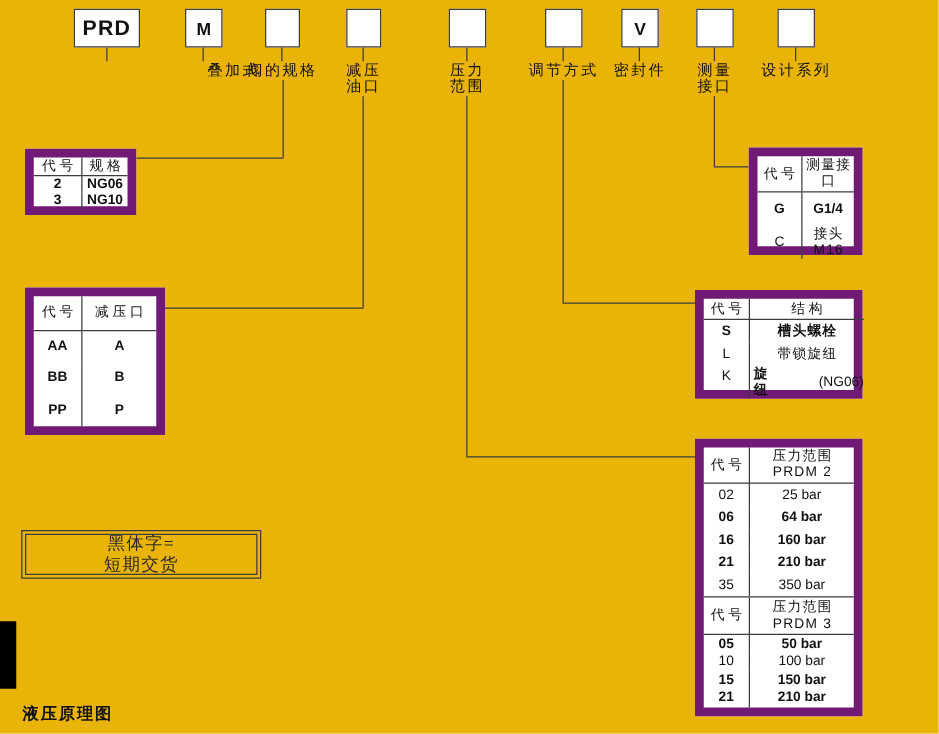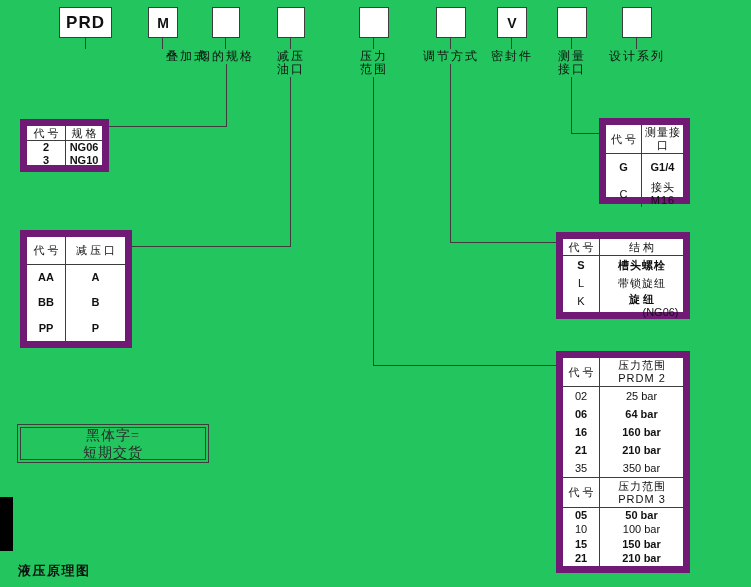--- a/index.html
+++ b/index.html
@@ -1,16 +1,16 @@
 <!DOCTYPE html>
 <html><head>
 <meta charset="utf-8">
 <style>
   html,body{margin:0;padding:0;background:#fff;}
-  #page{position:relative;width:751px;height:587px;background:#22c55e;overflow:hidden;
+  #page{position:relative;width:751px;height:587px;background:#eab308;overflow:hidden;
         font-family:"Liberation Sans",sans-serif;color:#111;}
   
   .box{position:absolute;top:7px;height:31px;border:1px solid #3d3d3d;background:#fff;
        display:flex;align-items:center;justify-content:center;font-weight:bold;font-size:14px;
        box-sizing:border-box;}
   .box.big{font-size:17px;letter-spacing:1px;}
   .tick{position:absolute;top:38px;width:1px;height:11px;background:#3d3d3d;}
   .lbl{position:absolute;top:50px;width:120px;text-align:center;font-size:12px;line-height:13px;
        letter-spacing:2px;white-space:pre-line;}
   
@@ -120,21 +120,21 @@
   </div>
 
   <div class="tbl" style="left:556px;top:232px;width:134px;height:87px;grid-template-columns:37px 1fr;grid-template-rows:17px 18px 18px 1fr;">
     <div class="c col1 hdr ls3">代号</div>
     <div class="c hdr ls3">结构</div>
     <div class="c col1 b">S</div>
     <div class="c b ls1">槽头螺栓</div>
     <div class="c col1">L</div>
     <div class="c ls1">带锁旋纽</div>
     <div class="c col1" style="align-items:flex-start;padding-top:3px;">K</div>
-    <div class="c" style="flex-direction:column;justify-content:flex-start;padding-top:1px;">
+    <div class="c" style="flex-direction:row;justify-content:flex-start;padding-top:1px;">
       <span class="b ls3">旋纽</span>
       <span class="note">(NG06)</span>
     </div>
   </div>
 
   <div class="tbl" style="left:556px;top:351px;width:134px;height:222px;display:flex;flex-direction:column;">
     <div class="sect" style="grid-template-rows:29px repeat(5,18px);">
       <div class="c col1 hdr ls3">代号</div>
       <div class="c hdr ls1">压力范围
 PRDM 2</div>

